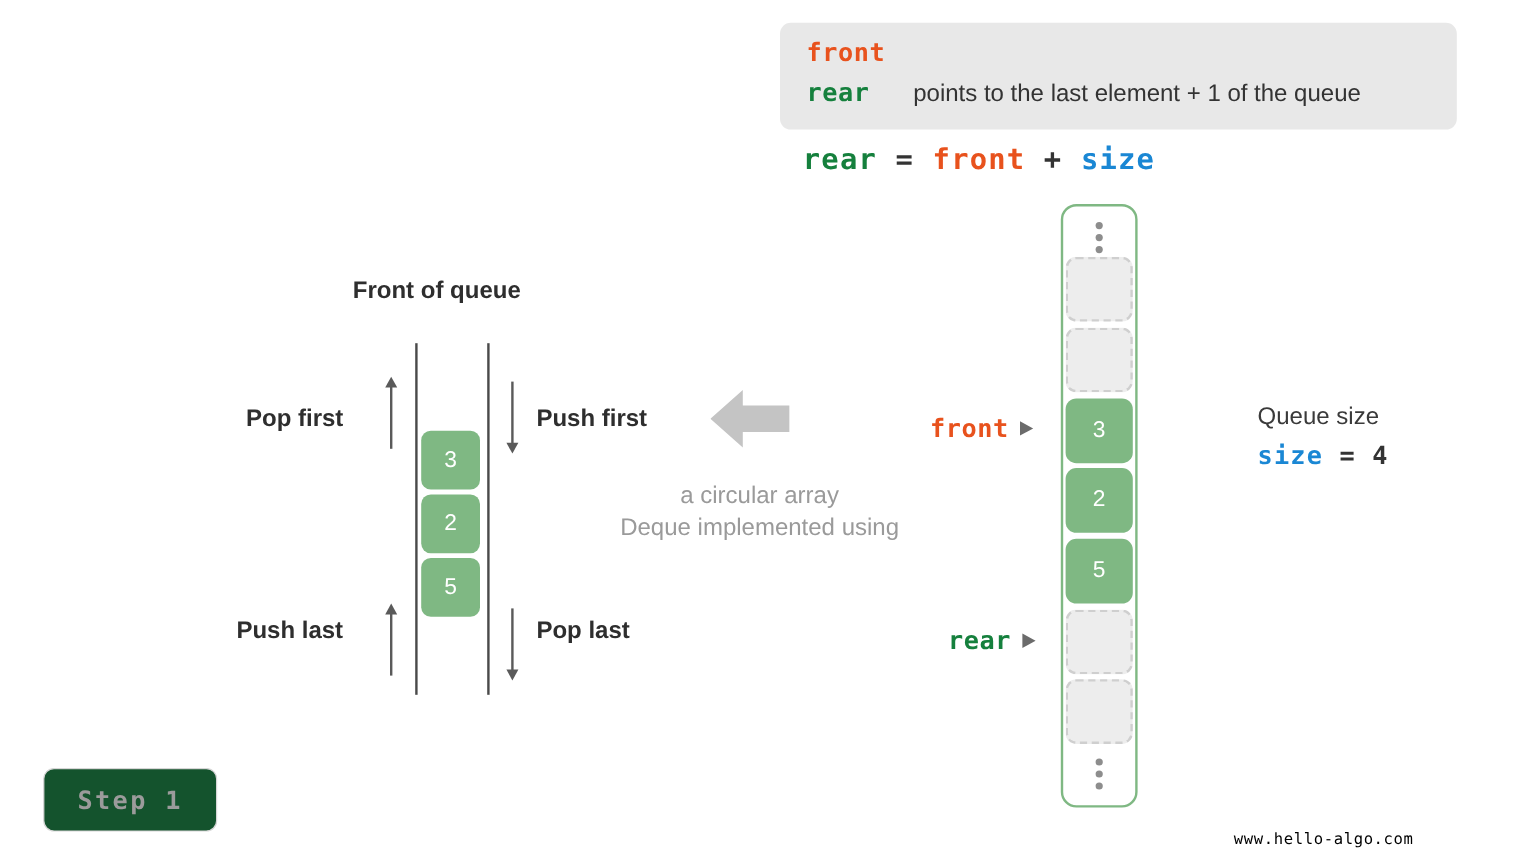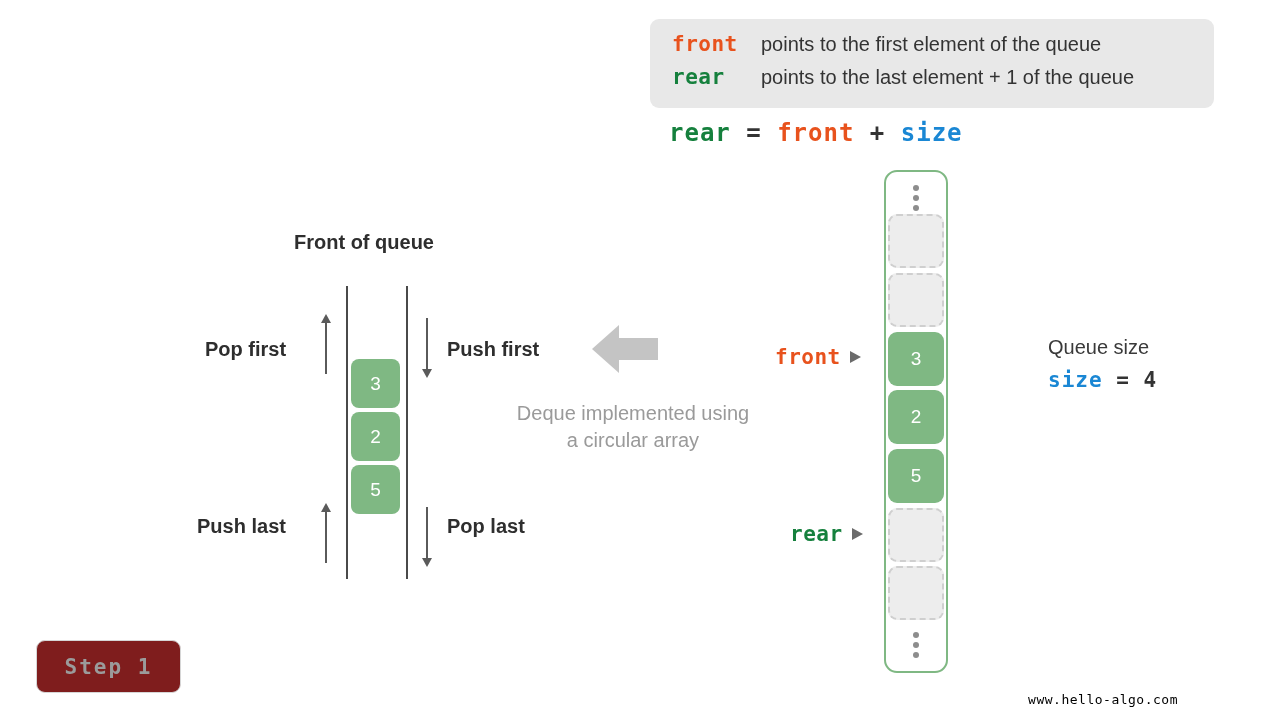--- a/index.html
+++ b/index.html
@@ -259,21 +259,21 @@
 
   
   .step-badge {
     position: absolute;
     left: 36px;
     top: 640px;
     width: 145px;
     height: 53px;
     border: 1.5px solid #d6d6d6;
     border-radius: 9px;
-    background: #7f1d1d;
+    background: #14532d;
     display: flex;
     align-items: center;
     justify-content: center;
     font-family: "DejaVu Sans Mono", "Liberation Mono", monospace;
     font-weight: bold;
     font-size: 21px;
     letter-spacing: 2px;
     color: #9b9b9b;
     box-sizing: border-box;
   }
@@ -290,21 +290,20 @@
   }
 </style>
 </head>
 <body>
 
 <div class="stage">
 
   <div class="legend-box">
     <div class="legend-row">
       <span class="mono legend-kw kw-front w-front">front</span>
-      <span class="legend-text">points to the first element of the queue</span>
     </div>
     <div class="legend-row">
       <span class="mono legend-kw kw-rear w-rear">rear</span>
       <span class="legend-text">points to the last element + 1 of the queue</span>
     </div>
   </div>
 
   <div class="formula mono">
     <span class="kw-rear">rear</span>
     <span class="op">=</span>
@@ -330,22 +329,22 @@
   <div class="op-label pop-first">Pop first</div>
   <div class="op-label push-first">Push first</div>
   <div class="op-label push-last">Push last</div>
   <div class="op-label pop-last">Pop last</div>
 
   <svg class="big-arrow" viewBox="0 0 66 53">
     <polygon points="0,27 27,3 27,16 66,16 66,38 27,38 27,51" fill="#c4c4c4"></polygon>
   </svg>
 
   <div class="caption">
+    <div>a circular array</div>
     <div>Deque implemented using</div>
-    <div>a circular array</div>
   </div>
 
   <div class="circ-container">
     <div class="ellipsis-dots top">
       <span></span>
         <span></span>
         <span></span>
     </div>
     <div class="ellipsis-dots bottom">
       <span></span>

